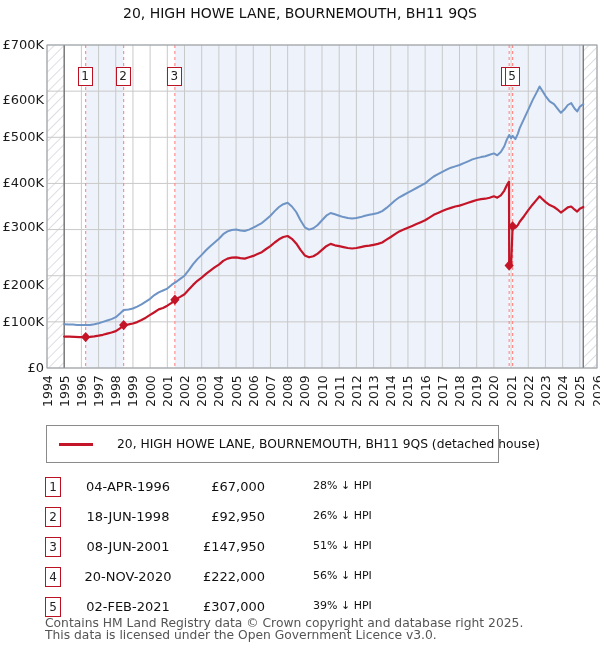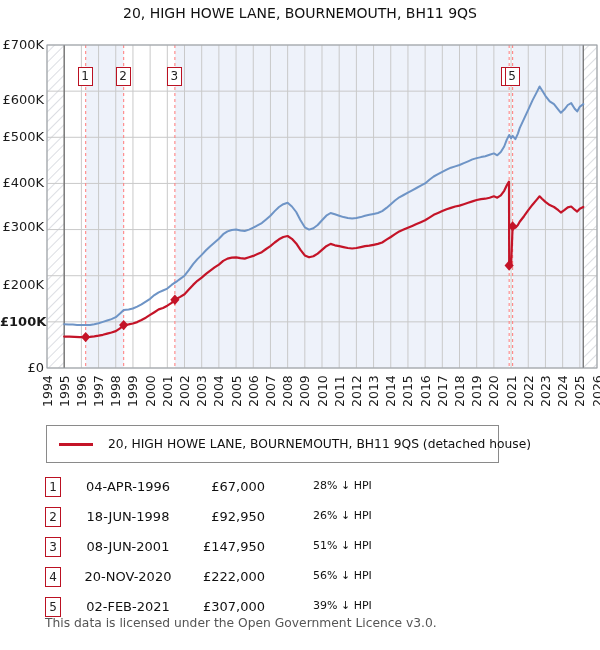--- a/index.html
+++ b/index.html
@@ -11,21 +11,21 @@
   .chart-area svg{position:absolute;left:0;top:0;}
   .ytick{position:absolute;width:44px;text-align:right;font-size:13px;color:#1a1a1a;}
   .xtick{position:absolute;font-size:12.5px;color:#1a1a1a;white-space:nowrap;
          transform-origin:0 0;transform:rotate(-90deg);line-height:15px;}
   .sale-badge{position:absolute;top:67px;width:13px;height:17px;line-height:17px;
         background:#fff;border:1.3px solid #bb1122;font-size:12px;text-align:center;color:#222;}
   .legend{position:absolute;left:46px;top:425px;width:451px;height:36px;border:1px solid #8a8a8a;
         background:#fff;display:flex;flex-direction:column;justify-content:center;gap:3px;}
   .legend-row{display:flex;align-items:center;height:14px;}
   .legend-swatch{width:34px;height:0;border-top:3px solid;margin-left:12px;flex:none;}
-  .legend-label{margin-left:15px;font-size:12.3px;white-space:nowrap;color:#111;}
+  .legend-label{margin-left:24px;font-size:12.3px;white-space:nowrap;color:#111;}
   .sales-table{position:absolute;left:0;top:474px;width:600px;}
   .sale-row{position:relative;height:30px;}
   .sale-num{position:absolute;left:45px;top:3px;width:14px;height:18px;line-height:18px;
         border:1.2px solid #bb1122;background:#fff;font-size:12px;text-align:center;color:#222;}
   .sale-date{position:absolute;left:78px;top:5px;width:100px;text-align:center;font-size:13px;}
   .sale-price{position:absolute;left:170px;top:5px;width:95px;text-align:right;font-size:13px;}
   .sale-pct{position:absolute;left:313px;top:5px;font-size:11px;}
   .footer{position:absolute;left:45px;top:618px;font-size:12.3px;line-height:11.5px;color:#555;}
 </style>
 </head>
@@ -99,21 +99,21 @@
         <polyline points="64.2,336.6 69.3,336.6 74.5,336.9 79.7,337.1 85.7,337.1 90.0,336.9 94.3,336.4 98.6,335.7 102.9,334.8 107.2,333.6 111.5,332.5 115.8,331.1 120.0,328.3 123.7,325.1 128.6,324.4 132.9,323.5 137.2,322.1 141.5,320.0 145.8,317.7 150.1,314.9 154.4,312.2 158.7,309.4 163.0,308.0 167.3,305.7 171.6,302.9 174.9,299.7 177.6,298.3 180.2,296.9 184.5,294.2 188.8,289.6 193.1,284.9 197.4,280.8 201.7,277.6 206.0,273.9 210.3,270.6 214.6,267.4 218.9,264.6 223.2,260.9 227.5,258.6 231.8,257.7 236.1,257.3 240.4,258.2 244.7,258.6 249.0,257.3 253.3,255.9 257.5,254.0 261.8,252.2 266.1,249.0 270.4,246.2 274.7,242.5 279.0,239.3 283.3,237.0 287.6,236.0 291.9,238.8 296.2,243.4 300.5,249.9 304.8,255.4 309.1,257.3 313.4,256.3 317.7,253.6 322.0,249.9 326.3,246.2 330.6,243.9 334.9,245.3 339.2,246.2 343.5,247.1 347.8,248.0 352.1,248.5 356.4,248.0 360.7,247.1 365.0,246.2 369.3,245.7 373.6,244.8 377.9,243.9 382.2,242.5 386.5,239.7 390.8,237.0 395.0,234.2 399.3,231.4 403.6,229.6 407.9,227.7 412.2,225.9 416.5,224.0 420.8,222.2 425.1,220.3 429.4,217.6 433.7,214.8 438.0,213.0 442.3,211.1 446.6,209.3 450.9,207.9 455.2,206.5 459.5,205.6 463.8,204.2 468.1,202.8 472.4,201.4 476.7,200.0 481.0,199.1 485.3,198.7 489.6,197.7 493.9,196.3 497.3,197.7 500.8,195.4 504.2,190.8 506.8,185.3 509.0,181.6 509.2,265.6 511.1,266.0 512.6,226.3 515.4,227.7 517.9,225.0 519.7,221.7 524.0,216.2 528.3,210.2 532.5,204.7 536.8,199.6 539.6,196.3 542.0,198.7 545.4,201.9 549.7,205.1 554.0,207.0 558.3,210.2 560.9,212.5 564.3,210.2 567.8,207.4 571.2,206.5 574.7,209.7 577.2,211.6 579.8,208.8 583.3,207.0" fill="none" stroke="#c41428" stroke-width="2.2" stroke-linejoin="round" stroke-linecap="round"></polyline>
         <path d="M 85.671875 331.88428571428574 L 90.271875 337.0842857142857 L 85.671875 342.2842857142857 L 81.071875 337.0842857142857 Z" fill="#c41428"></path>
         <path d="M 123.65625000000063 319.88714285714286 L 128.25625000000062 325.08714285714285 L 123.65625000000063 330.28714285714284 L 119.05625000000063 325.08714285714285 Z" fill="#c41428"></path>
         <path d="M 174.87500000000094 294.50857142857143 L 179.47500000000093 299.7085714285714 L 174.87500000000094 304.9085714285714 L 170.27500000000094 299.7085714285714 Z" fill="#c41428"></path>
         <path d="M 509.1718750000017 260.36285714285714 L 513.7718750000017 265.5628571428571 L 509.1718750000017 270.7628571428571 L 504.5718750000017 265.5628571428571 Z" fill="#c41428"></path>
         <path d="M 512.6093749999986 221.14142857142858 L 517.2093749999987 226.34142857142857 L 512.6093749999986 231.54142857142855 L 508.0093749999986 226.34142857142857 Z" fill="#c41428"></path>
         <rect x="47" y="45" width="550" height="323" fill="none" stroke="#9aa0a6" stroke-width="1"></rect>
       </svg>
     <div id="tick-layer">
         <div class="ytick" style="top: 360px; left: 0px;">£0</div>
-        <div class="ytick" style="top: 313.857px; left: 0px; font-weight: bold;">£100K</div>
+        <div class="ytick" style="top: 313.857px; left: 0px;">£100K</div>
         <div class="ytick" style="top: 260px; left: 0px; margin-top: 17px;">£200K</div>
         <div class="ytick" style="top: 219px; left: 0px;">£300K</div>
         <div class="ytick" style="top: 175.429px; left: 0px;">£400K</div>
         <div class="ytick" style="top: 129.286px; left: 0px;">£500K</div>
         <div class="ytick" style="top: 92px; left: 0px;">£600K</div>
         <div class="ytick" style="top: 37px; left: 0px;">£700K</div>
         <div class="xtick" style="left: 39.5px; top: 407px;">1994</div>
         <div class="xtick" style="left: 56.6875px; top: 407px;">1995</div>
         <div class="xtick" style="left: 73.875px; top: 407px;">1996</div>
         <div class="xtick" style="left: 91.0625px; top: 407px;">1997</div>
@@ -190,15 +190,16 @@
     </div>
     <div class="sale-row">
       <span class="sale-num">5</span>
       <span class="sale-date">02-FEB-2021</span>
       <span class="sale-price">£307,000</span>
       <span class="sale-pct">39% ↓ HPI</span>
     </div>
   </div>
 
   <div class="footer">
+    <div>Contains HM Land Registry data © Crown copyright and database right 2025.</div>
     <div>This data is licensed under the Open Government Licence v3.0.</div>
   </div>
 </div>
 
 </body></html>

